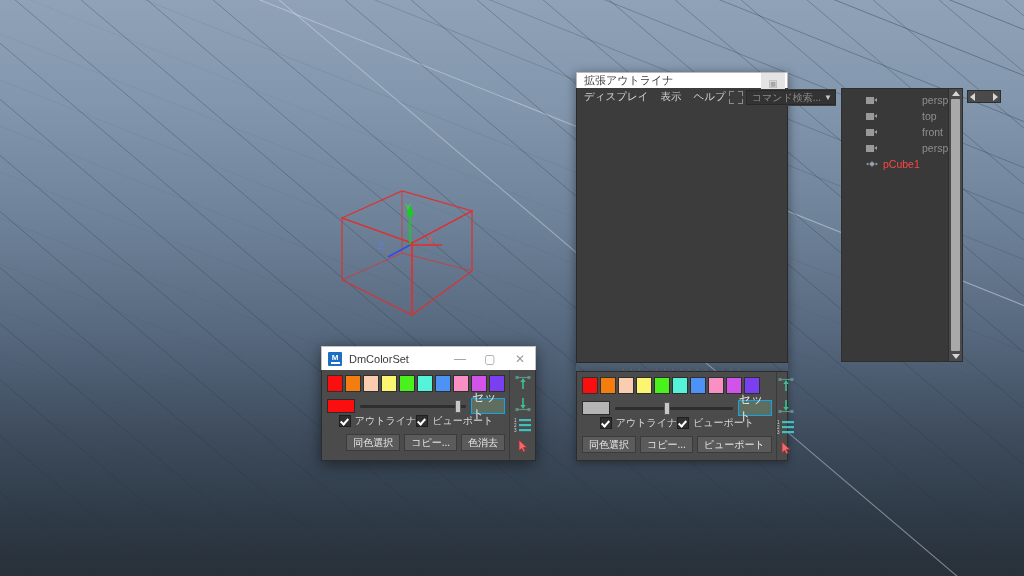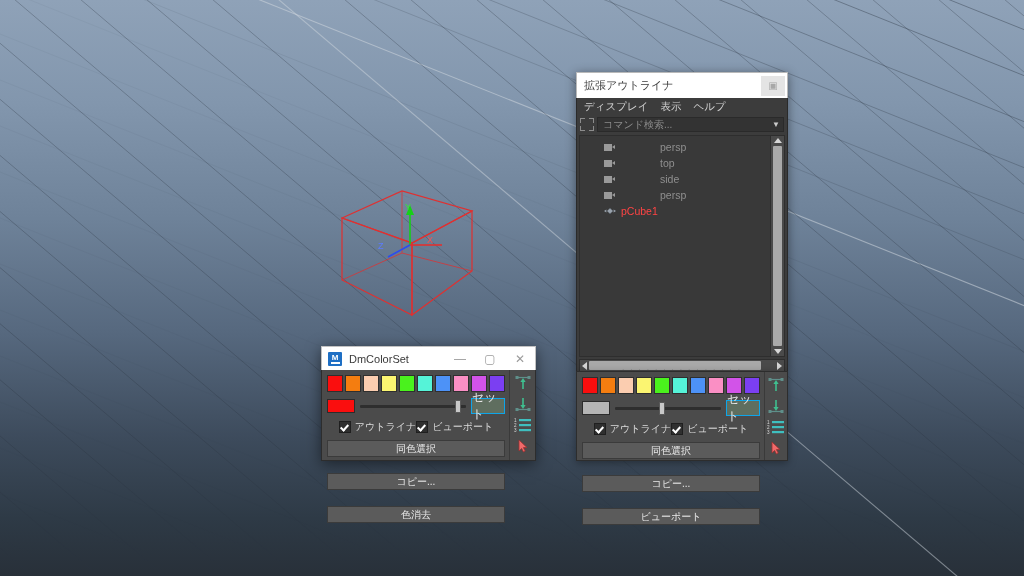--- a/index.html
+++ b/index.html
@@ -28,55 +28,55 @@
     border:1px solid #2d2d2d;
     box-sizing:border-box;
   }
 
   
   #outliner {
     position:absolute; left:576px; top:72px; width:212px; height:299px;
     box-shadow: 0 2px 10px rgba(0,0,0,0.45);
   }
   #outliner-titlebar {
-    height:26px; background:#ffffff; border:1px solid #b9b9b9; border-bottom:none;
-    display:flex; align-items:center; box-sizing:border-box;
+    height:16px; background:#ffffff; border:1px solid #b9b9b9; border-bottom:none;
+    display:flex; box-sizing:border-box;
   }
   #outliner-title {
     flex:1; font-size:11px; color:#3b3b3b; padding-left:7px;
     white-space:nowrap; overflow:hidden;
   }
   #outliner-tb-btn {
     width:24px; height:20px; margin-right:2px; background:#e4e4e4;
     display:flex; align-items:center; justify-content:center;
     color:#a8a8a8; font-size:10px;
   }
   #outliner-main {
     height:275px; background:#3c3c3c; border:1px solid #2a2a2a; border-top:none;
-    box-sizing:border-box; display:flex; flex-direction:column;
+    box-sizing:border-box; display:flex; 
   }
   #outliner-menubar {
     height:17px; display:flex; align-items:center; gap:12px;
     padding-left:7px; background:#3c3c3c;
   }
   .menu-item { font-size:10.5px; color:#d2d2d2; white-space:nowrap; cursor:default; }
 
   #search-row {
     height:17px; margin:1px 3px 2px 3px; display:flex; align-items:center;
     background:#3c3c3c;
   }
   #search-badge {
     width:14px; height:13px; margin-right:3px; position:relative; flex:none;
   }
   #search-badge span {
     position:absolute; width:4px; height:4px; border:1px solid #8c8c8c;
   }
   #search-field {
     flex:1; height:15px; background:#333333; border:1px solid #2a2a2a;
-    display:flex; align-items:center; box-sizing:border-box;gap:12px;
+    display:flex; align-items:center; box-sizing:border-box;
   }
   #search-placeholder { flex:1; font-size:10px; color:#8b8b8b; padding-left:5px; white-space:nowrap; }
   #search-chevron {
     width:14px; text-align:center; color:#cacaca; font-size:8px; line-height:1;
   }
 
   #tree-area { flex:1; display:flex; background:#393939; border:1px solid #2e2e2e; margin:0 2px; box-sizing:border-box; position:relative; }
   #tree-list { flex:1; padding-top:3px; overflow:hidden; }
   .tree-row {
     height:16px; display:flex; align-items:center; padding-left:24px;
@@ -162,32 +162,32 @@
   }
   .slider-handle {
     position:absolute; top:-5px; width:6px; height:13px; background:#c8c8c8;
     border:1px solid #5a5a5a; box-sizing:border-box;
   }
   .set-btn {
     width:34px; height:16px; background:#5f6e5f; border:1px solid #0ea5e9;
     color:#e6e6e6; font-size:12px; display:flex; align-items:center; justify-content:center;
     flex:none; cursor:pointer; box-sizing:border-box;
   }
-  .check-row { display:flex; align-items:center; justify-content:center; margin-top:6px; }
+  .check-row { display:flex; align-items:center; justify-content:center; }
   .chk { display:flex; align-items:center; gap:4px; cursor:pointer; }
   .chk-box {
     width:10px; height:10px; background:#2f2f2f; border:1px solid #1f1f1f;
     position:relative; flex:none;
   }
   .chk-box.on::after {
     content:""; position:absolute; left:2px; top:1px; width:3px; height:6px;
     border:solid #ffffff; border-width:0 2px 2px 0; transform:rotate(42deg);
   }
   .chk-label { font-size:10px; color:#dcdcdc; white-space:nowrap; }
-  .btn-row { display:flex; gap:16px; margin-top:6px; justify-content:flex-end;flex-direction:column; }
+  .btn-row { display:flex; gap:4px; margin-top:6px; justify-content:flex-end; }
   .act-btn {
     height:17px; background:#5b5b5b; border:1px solid #3b3b3b; color:#e9e9e9;
     font-size:10px; display:flex; align-items:center; justify-content:center;
     padding:0 6px; cursor:pointer; box-sizing:border-box; white-space:nowrap;
   }
 
   .cs-tools {
     width:26px; border-left:1px solid #3a3a3a; display:flex; flex-direction:column;
     align-items:center; justify-content:flex-start; padding-top:5px; gap:5px; box-sizing:border-box;
   }
@@ -349,21 +349,21 @@
                 <div class="body"></div>
                 <div class="lens"></div>
               </div>
               <span class="lbl">top</span>
             </div>
             <div class="tree-row cam-row">
               <div class="cam-icon">
                 <div class="body"></div>
                 <div class="lens"></div>
               </div>
-              <span class="lbl">side</span>
+              <span class="lbl">front</span>
             </div>
             <div class="tree-row cam-row">
               <div class="cam-icon">
                 <div class="body"></div>
                 <div class="lens"></div>
               </div>
               <span class="lbl">persp</span>
             </div>
             <div class="tree-row sel">
               <div class="mesh-icon"><svg width="12" height="10" viewBox="0 0 12 10">

